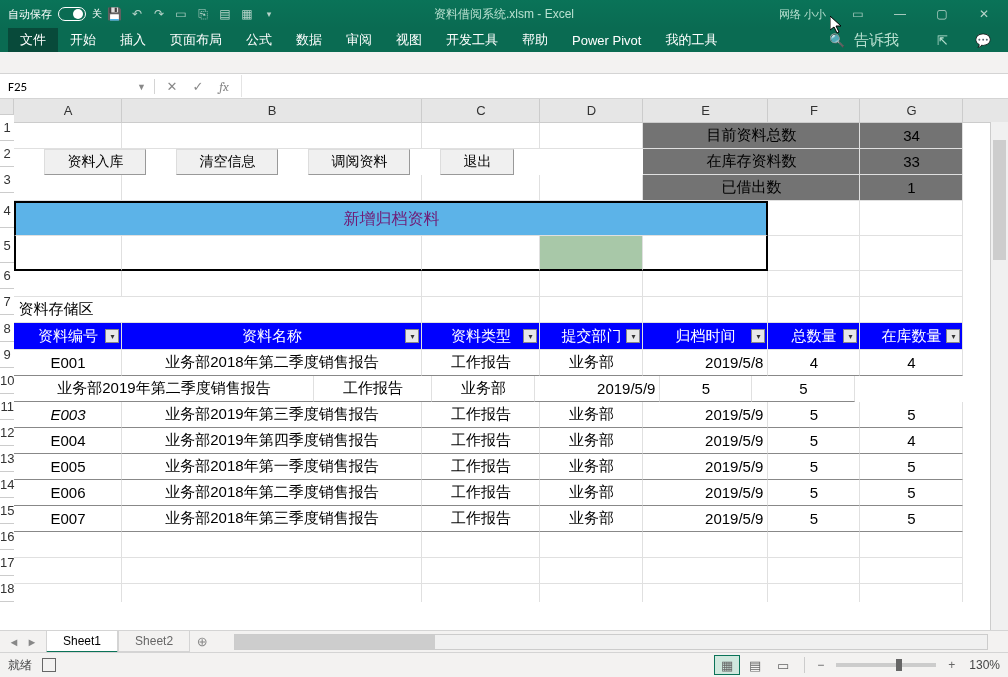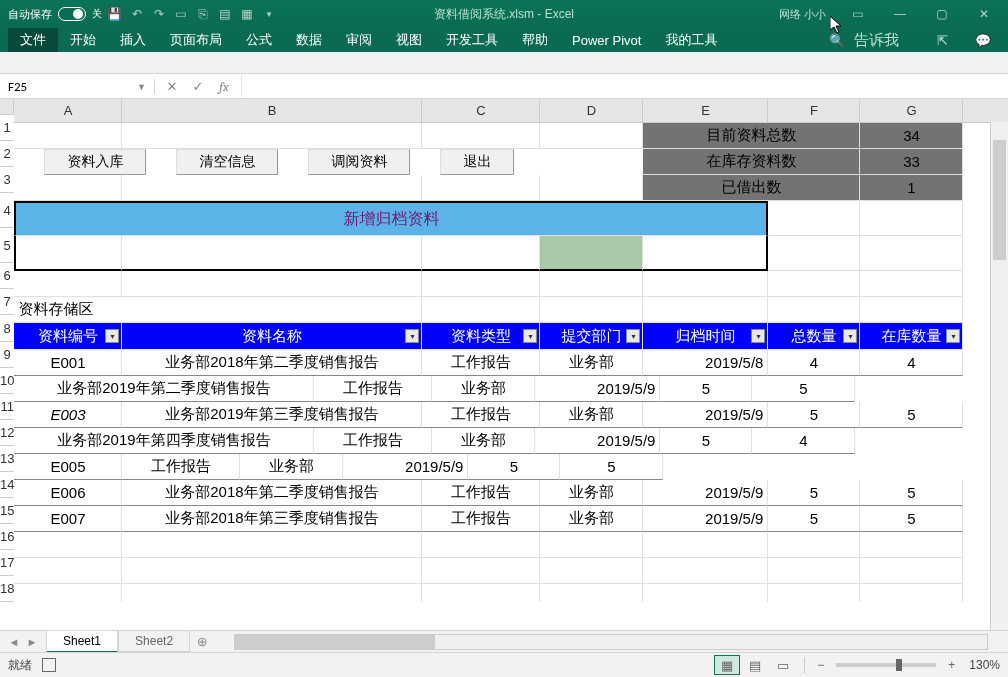--- a/index.html
+++ b/index.html
@@ -276,29 +276,31 @@
         <div class="cell-row">
           <div class="cell center" style="width: 108px; border-bottom: 1px solid rgb(136, 136, 136); font-style: italic;">E003</div>
           <div class="cell center" style="width: 300px; border-bottom: 1px solid rgb(136, 136, 136);">业务部2019年第三季度销售报告</div>
           <div class="cell center" style="width: 118px; border-bottom: 1px solid rgb(136, 136, 136);">工作报告</div>
           <div class="cell center" style="width: 103px; border-bottom: 1px solid rgb(136, 136, 136);">业务部</div>
           <div class="cell right" style="width: 125px; border-bottom: 1px solid rgb(136, 136, 136);">2019/5/9</div>
           <div class="cell center" style="width: 92px; border-bottom: 1px solid rgb(136, 136, 136);">5</div>
           <div class="cell center" style="width: 103px; border-bottom: 1px solid rgb(136, 136, 136);">5</div>
         </div>
         <div class="cell-row">
+          <div class="cell center" style="width: 108px; border-bottom: 1px solid rgb(136, 136, 136);">E004</div>
           <div class="cell center" style="width: 300px; border-bottom: 1px solid rgb(136, 136, 136);">业务部2019年第四季度销售报告</div>
           <div class="cell center" style="width: 118px; border-bottom: 1px solid rgb(136, 136, 136);">工作报告</div>
           <div class="cell center" style="width: 103px; border-bottom: 1px solid rgb(136, 136, 136);">业务部</div>
           <div class="cell right" style="width: 125px; border-bottom: 1px solid rgb(136, 136, 136);">2019/5/9</div>
           <div class="cell center" style="width: 92px; border-bottom: 1px solid rgb(136, 136, 136);">5</div>
           <div class="cell center" style="width: 103px; border-bottom: 1px solid rgb(136, 136, 136);">4</div>
         </div>
         <div class="cell-row">
           <div class="cell center" style="width: 108px; border-bottom: 1px solid rgb(136, 136, 136);">E005</div>
+          <div class="cell center" style="width: 300px; border-bottom: 1px solid rgb(136, 136, 136);">业务部2018年第一季度销售报告</div>
           <div class="cell center" style="width: 118px; border-bottom: 1px solid rgb(136, 136, 136);">工作报告</div>
           <div class="cell center" style="width: 103px; border-bottom: 1px solid rgb(136, 136, 136);">业务部</div>
           <div class="cell right" style="width: 125px; border-bottom: 1px solid rgb(136, 136, 136);">2019/5/9</div>
           <div class="cell center" style="width: 92px; border-bottom: 1px solid rgb(136, 136, 136);">5</div>
           <div class="cell center" style="width: 103px; border-bottom: 1px solid rgb(136, 136, 136);">5</div>
         </div>
         <div class="cell-row">
           <div class="cell center" style="width: 108px; border-bottom: 1px solid rgb(136, 136, 136);">E006</div>
           <div class="cell center" style="width: 300px; border-bottom: 1px solid rgb(136, 136, 136);">业务部2018年第二季度销售报告</div>
           <div class="cell center" style="width: 118px; border-bottom: 1px solid rgb(136, 136, 136);">工作报告</div>

